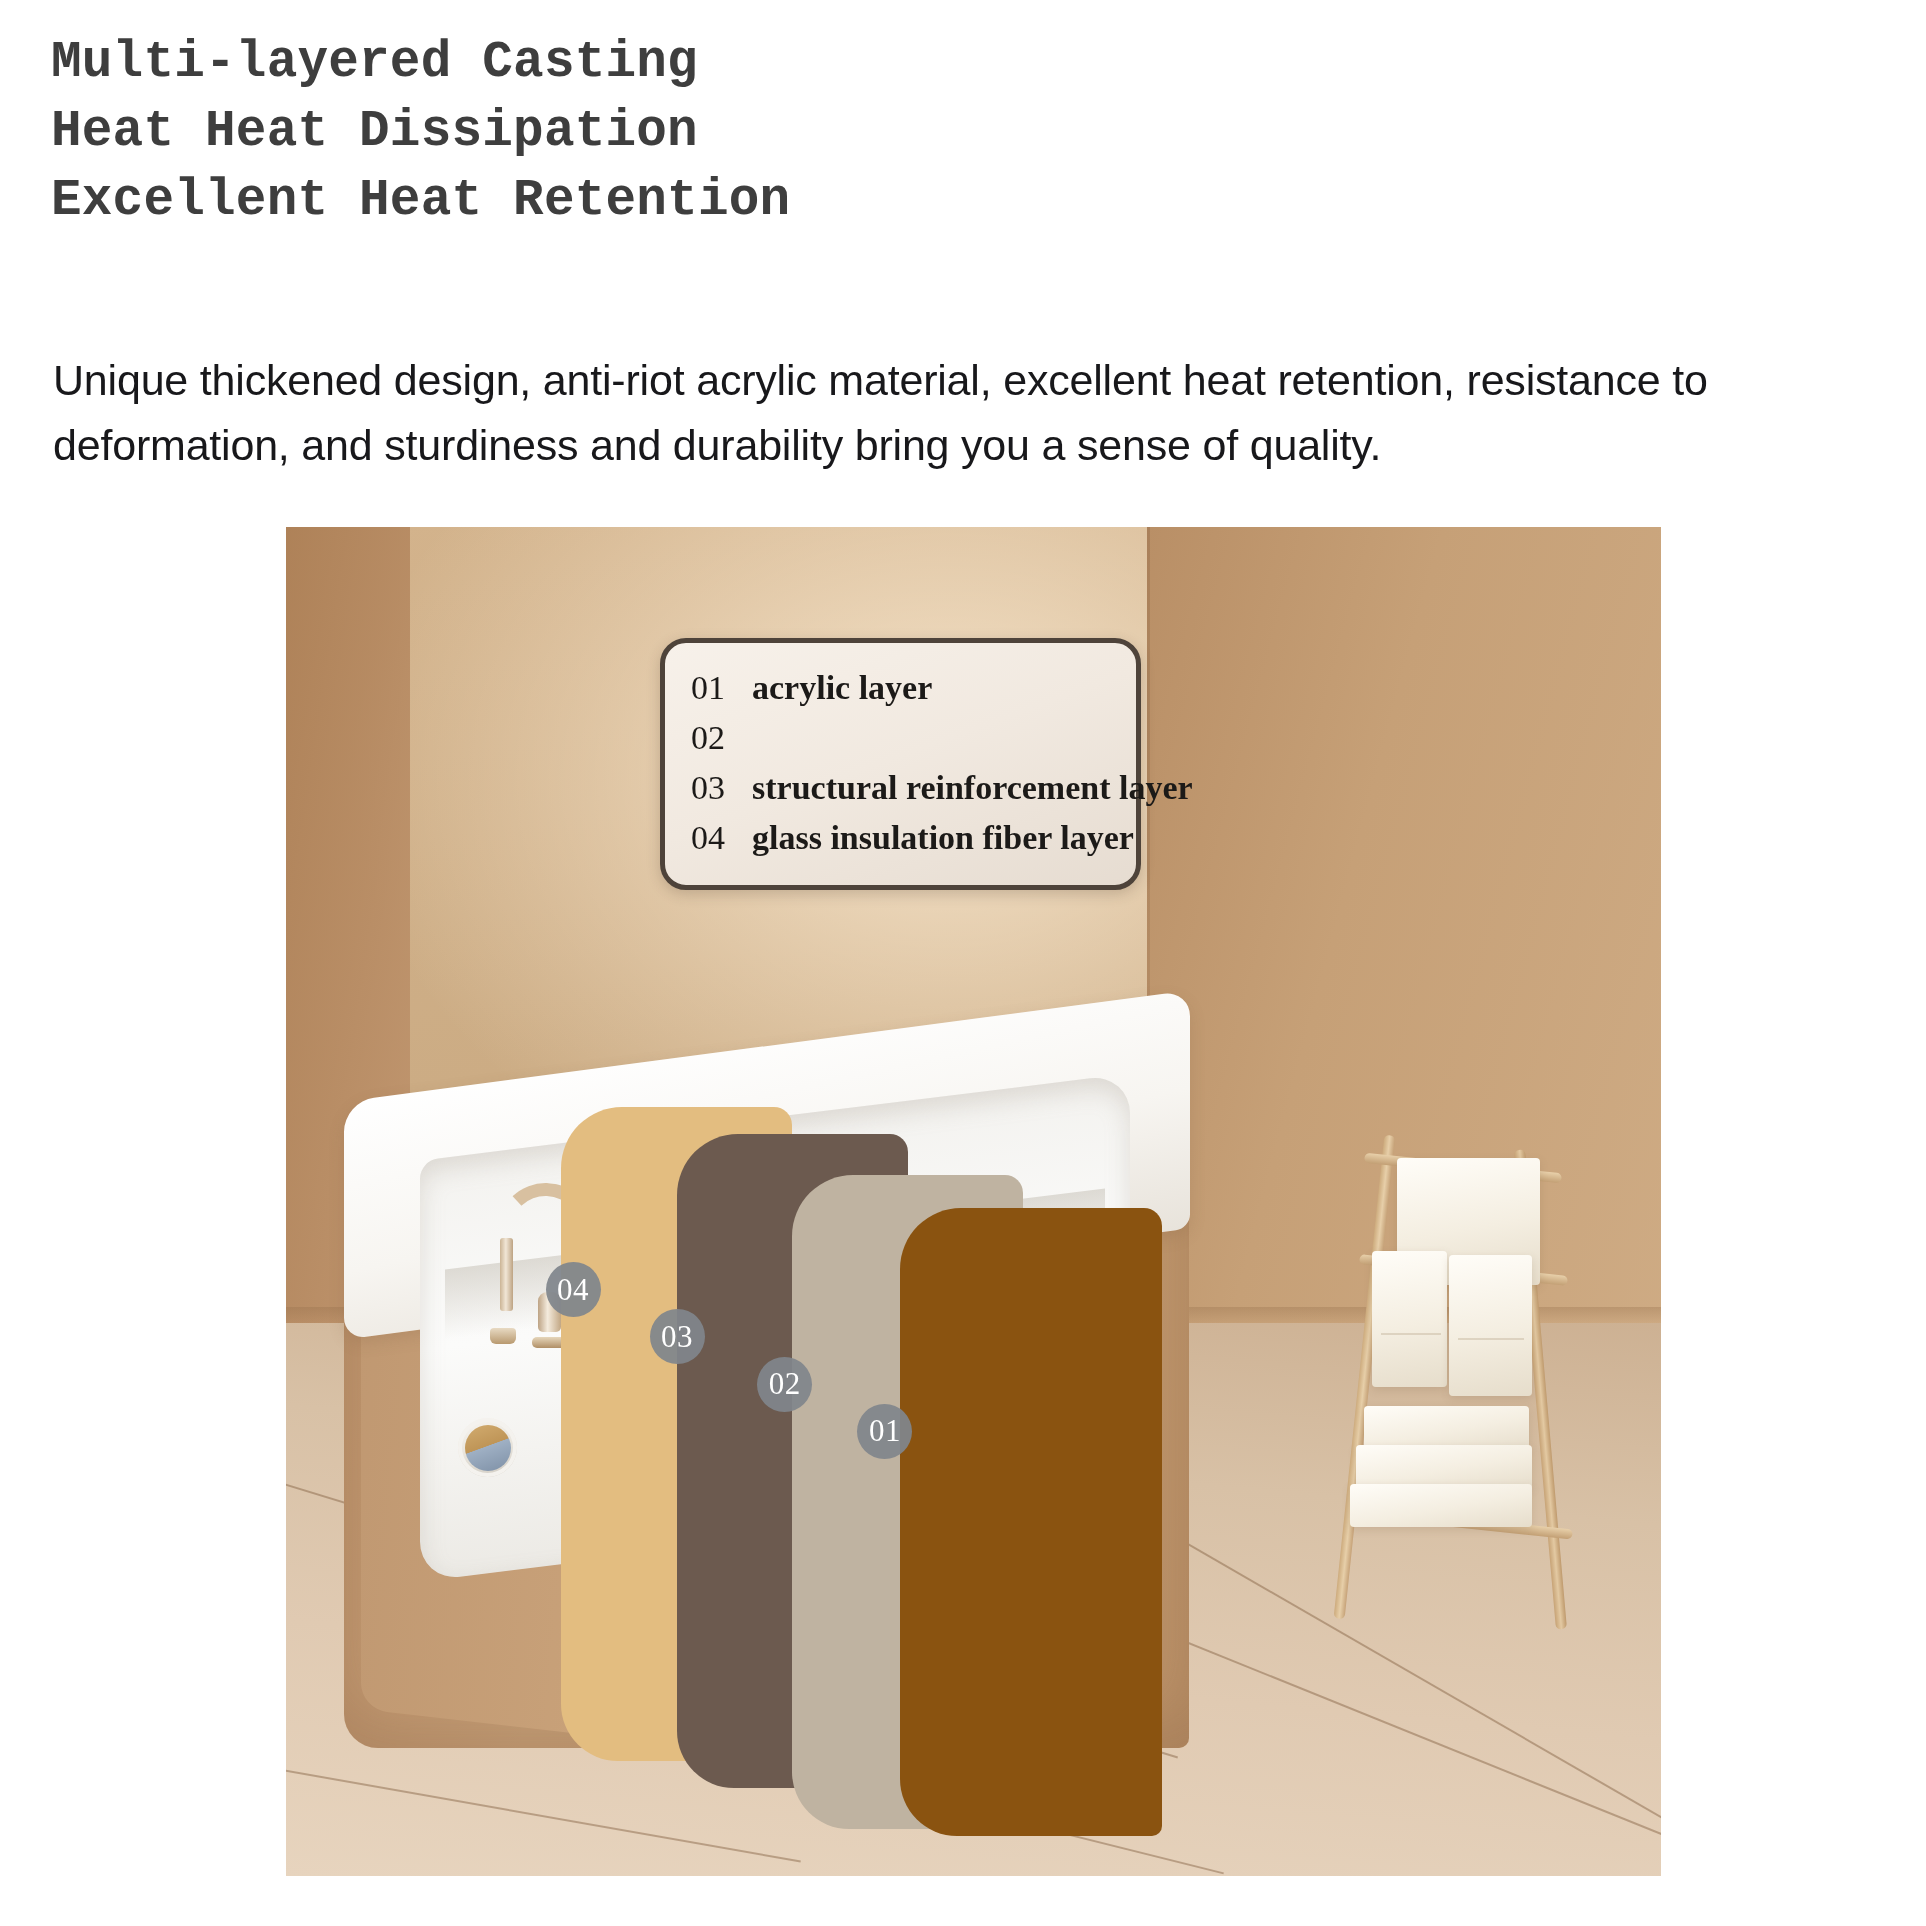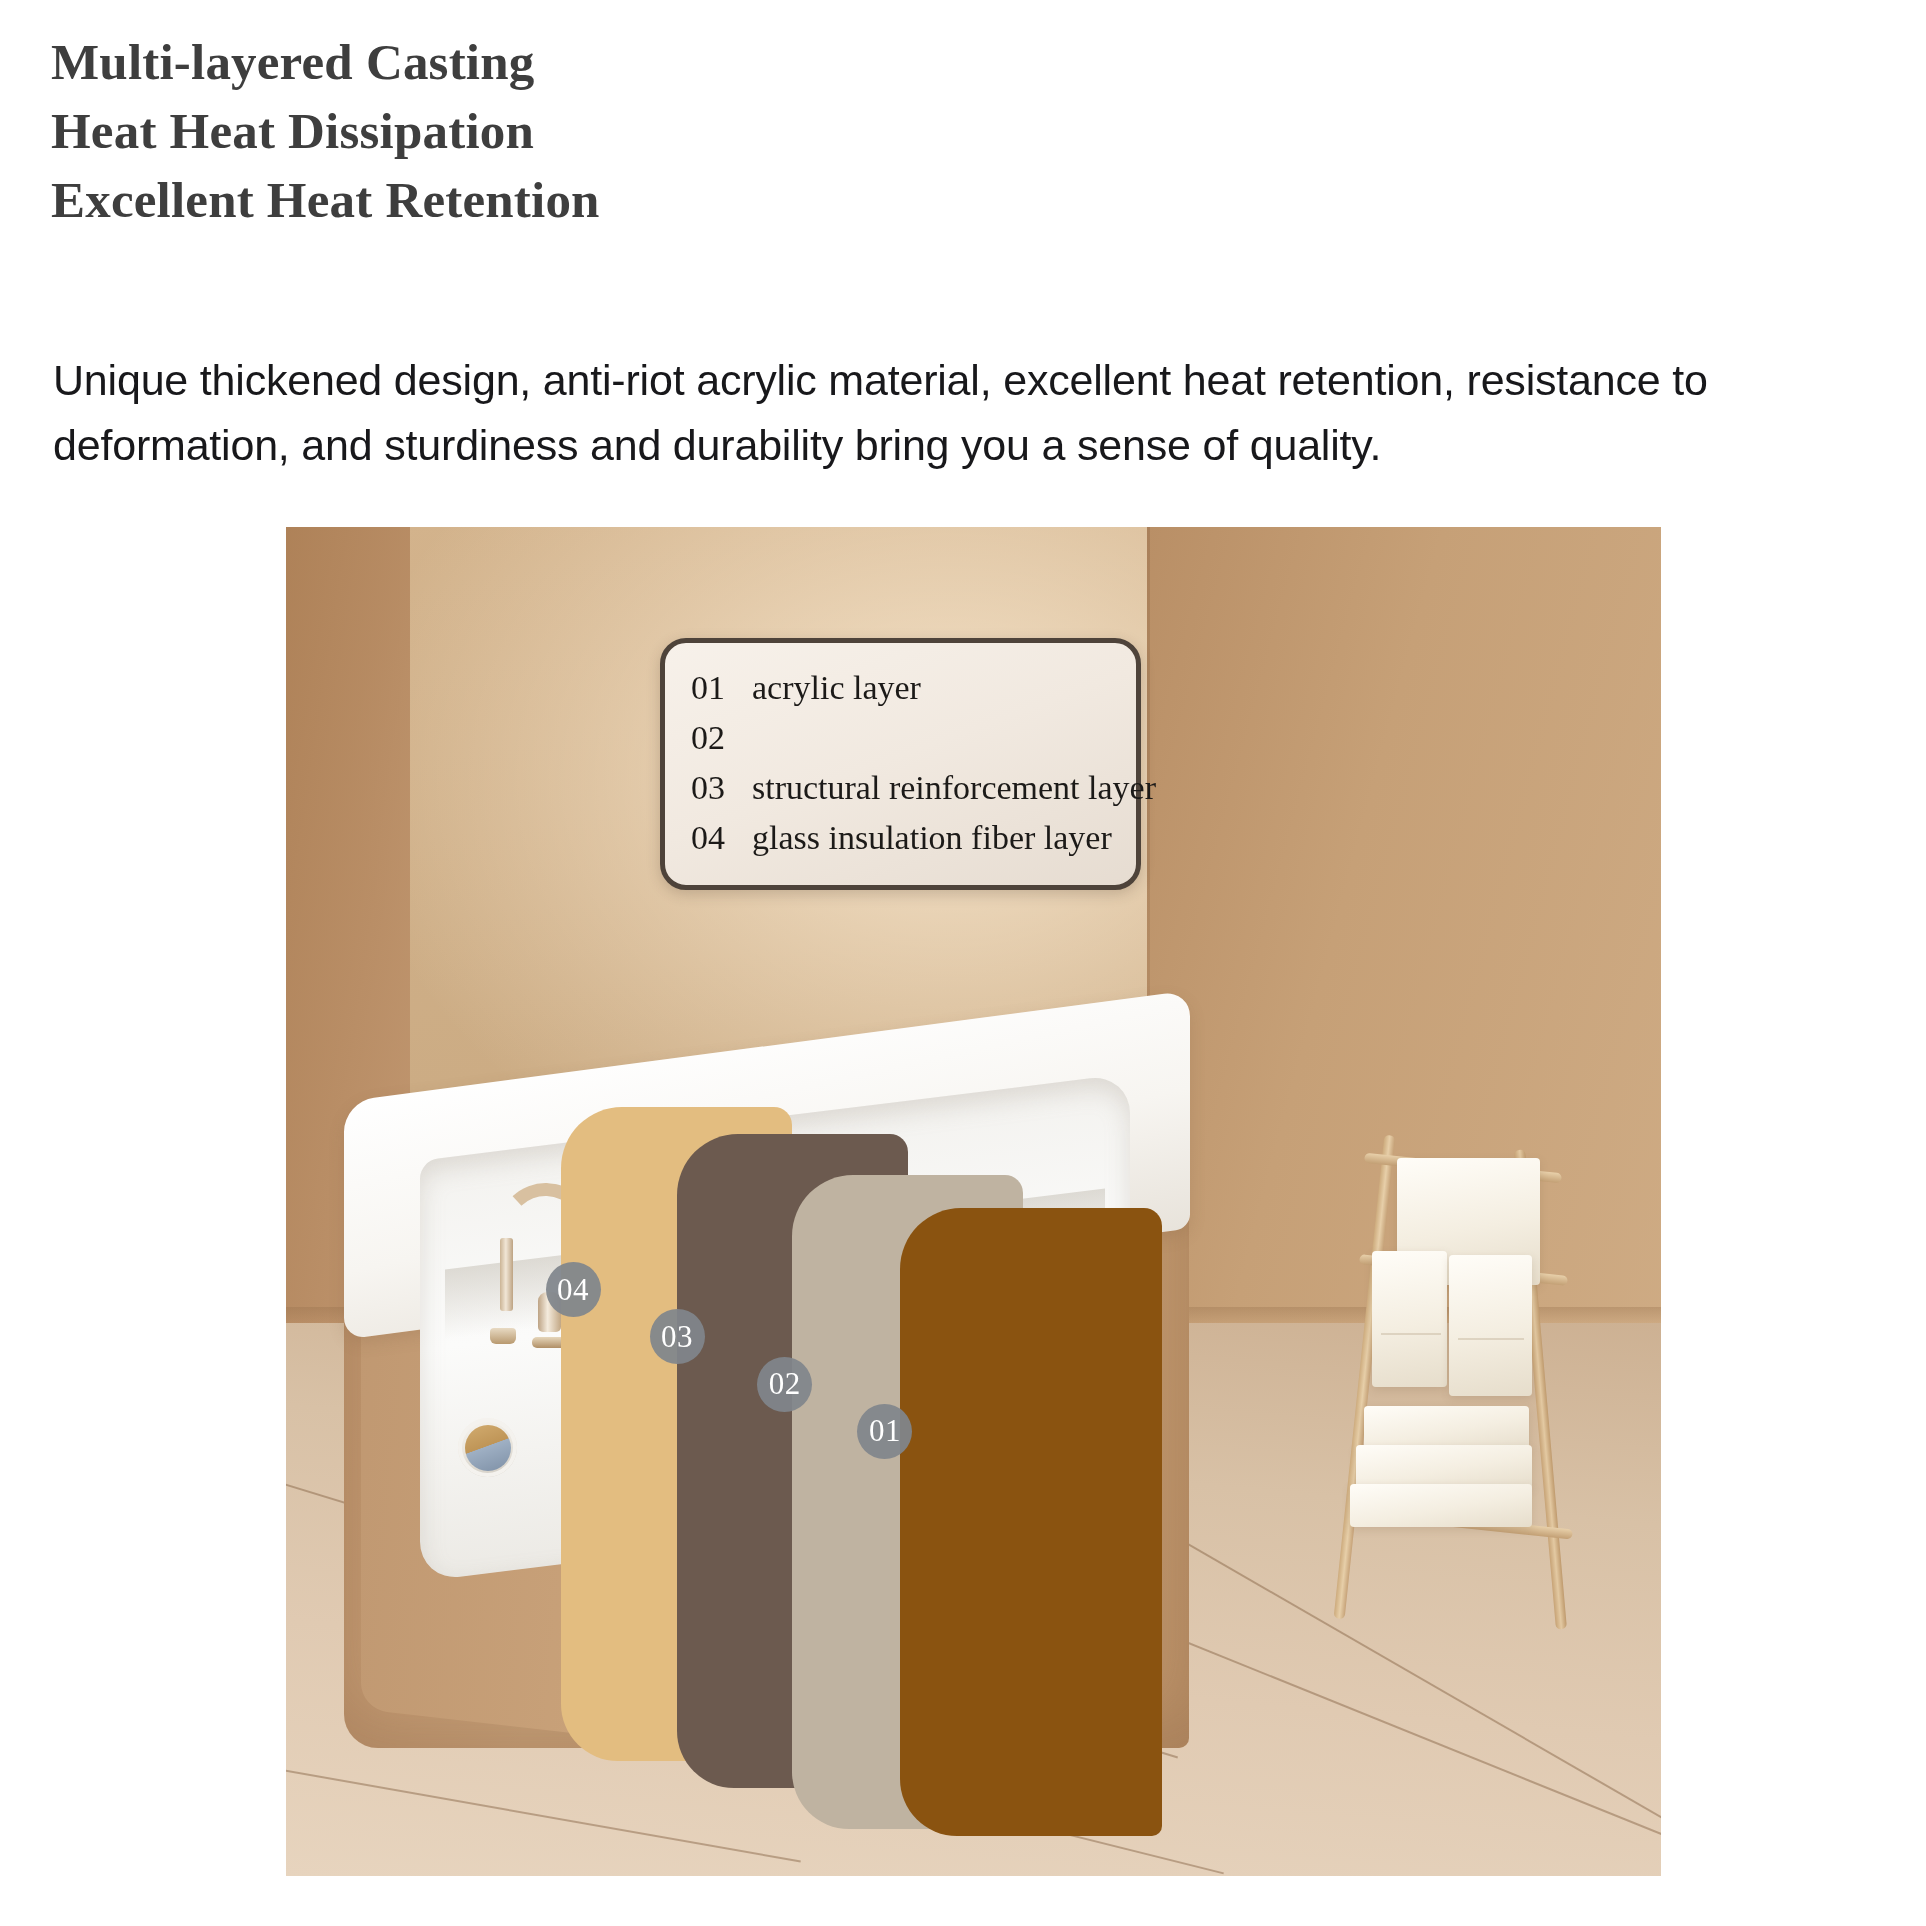--- a/index.html
+++ b/index.html
@@ -18,21 +18,21 @@
 
   
   .headings {
     position: absolute;
     left: 51px;
     top: 28px;
     width: 1188px;
   }
 
   .heading-line {
-    font-family: Liberation Serif, serif;
+    font-family: Liberation Mono, monospace;
     font-weight: 700;
     font-size: 51px;
     line-height: 69px;
     color: #3e3e3e;
     letter-spacing: 0.2px;
     white-space: nowrap;
   }
 
   
   .intro {
@@ -371,21 +371,21 @@
     font-size: 34px;
     line-height: 50px;
     color: #1c1a18;
     white-space: nowrap;
   }
   .legend-num {
     width: 61px;
     flex: 0 0 61px;
     font-family: "Liberation Serif", serif;
   }
-  .legend-label { font-family: "Liberation Serif", serif; }
+  .legend-label { font-family: "Liberation Serif", serif; font-weight: bold; }
 
   
   .layers {
     position: absolute;
     left: 20%;
     top: 43%;
     width: 56%;
     height: 50%;
   }
   .layer {

